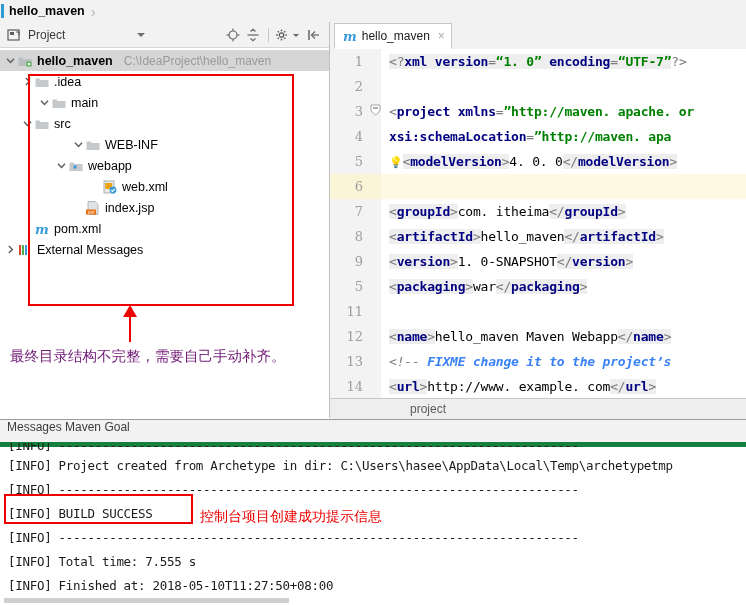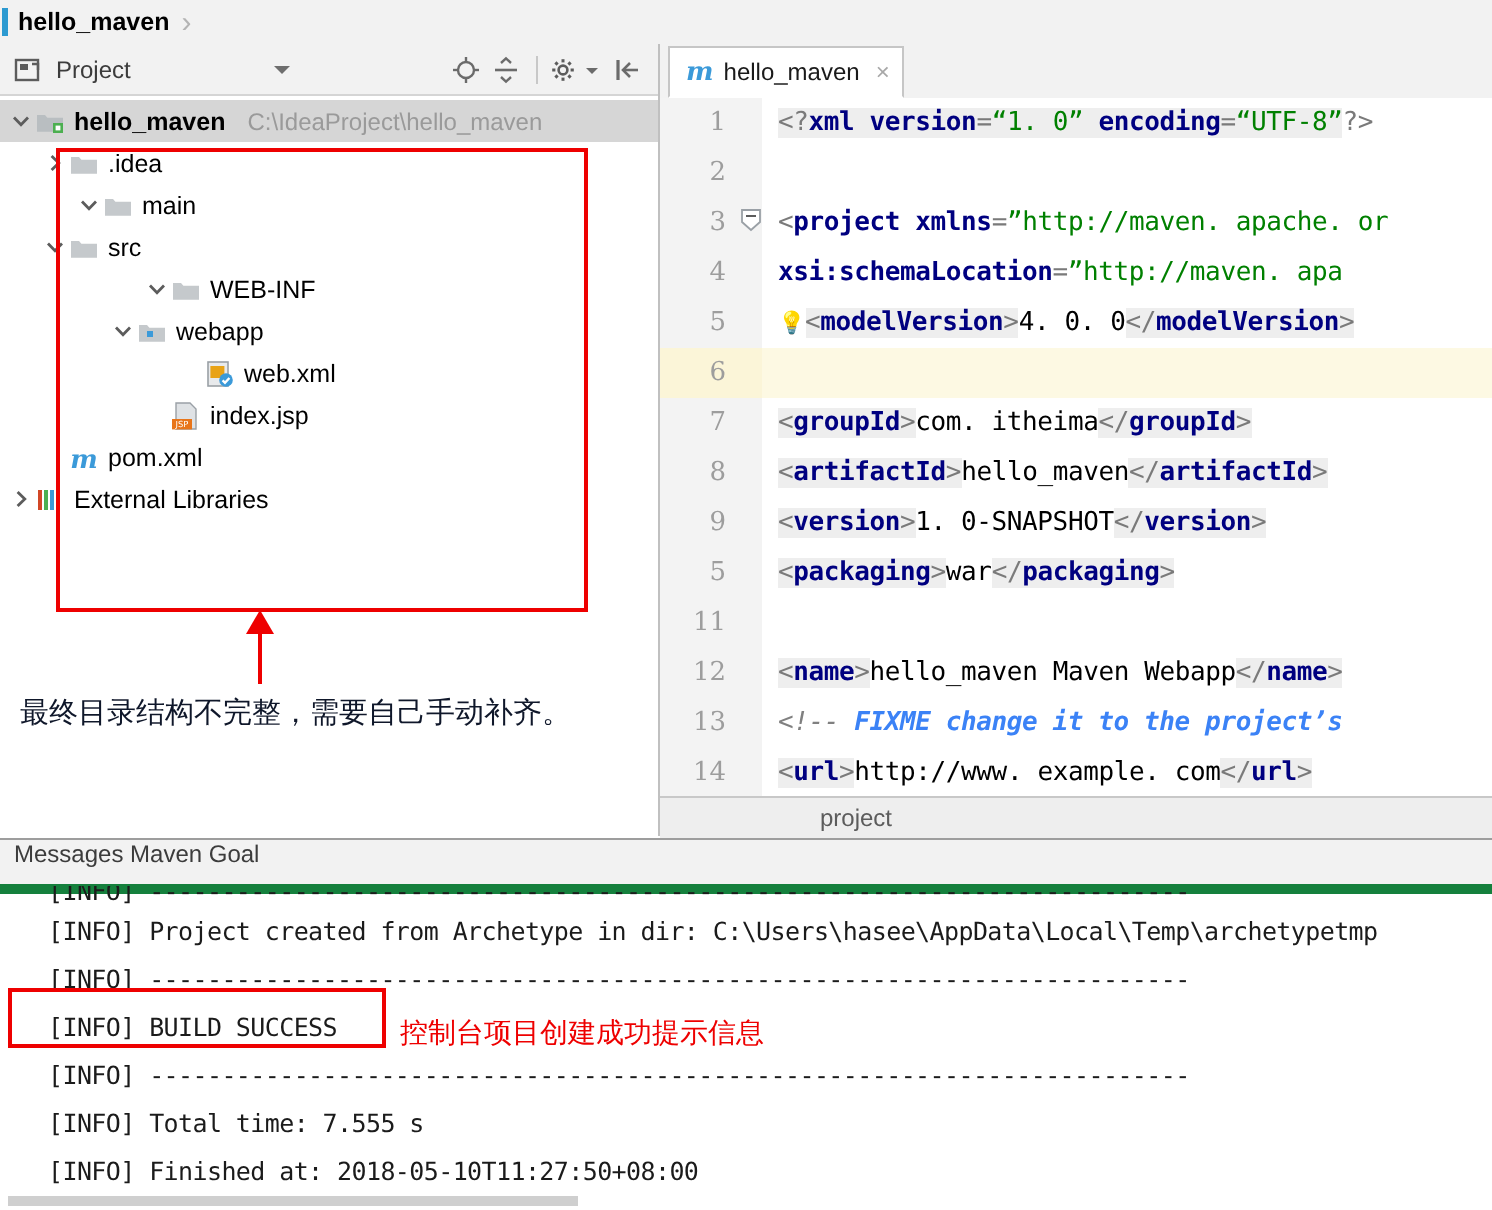--- a/index.html
+++ b/index.html
@@ -51,21 +51,21 @@
   .tpath{font-size:12px;color:#9a9a9a;margin-left:11px;}
 
   
   #tree-redbox{
     position:absolute;left:28px;top:52px;width:262px;height:228px;
     border:2px solid #ee0000;pointer-events:none;
   }
   #tree-arrow{position:absolute;left:118px;top:282px;width:24px;height:38px;}
   #tree-note{
     position:absolute;left:10px;top:325px;width:320px;
-    color:#0f172a;font-size:14.5px;
+    color:#701a75;font-size:14.5px;
     font-family:"DejaVu Sans", sans-serif;white-space:nowrap;
   }
 
   
   #editor{
     position:absolute;left:330px;top:22px;width:416px;height:396px;background:#fff;
   }
   #tabbar{height:27px;background:#f2f2f2;border-bottom:1px solid #c6c6c6;display:flex;align-items:flex-end;}
   #tab-hello{
     height:26px;background:#ffffff;border:1px solid #c6c6c6;border-bottom:1px solid #fff;
@@ -86,21 +86,21 @@
   .cline.hl .gutter{background:#fbf5d8;}
   .foldcol{width:11px;height:25px;flex:none;background:#f3f3f3;position:relative;}
   .cline.hl .foldcol{background:#fbf5d8;}
   .ctext{
     font-family:"DejaVu Sans Mono", monospace;font-size:13px;
     padding-left:8px;letter-spacing:-0.2px;
   }
   .tg{color:#000080;font-weight:bold;}
   .br{color:#7a7a7a;}
   .at{color:#000080;font-weight:bold;}
-  .st{color:#008000;font-weight:normal;}
+  .st{color:#008000;font-weight:bold;}
   .tx{color:#000000;}
   .cm{color:#808080;font-style:italic;}
   .fixme{color:#3b82f6;font-weight:bold;font-style:italic;}
   .hlbg{background:#eeeeee;}
   .bulb{color:#e8a317;font-size:11px;}
 
   #status-strip{
     position:absolute;left:0;top:376px;width:416px;height:20px;
     background:#eeeeee;border-top:1px solid #c8c8c8;
     display:flex;align-items:center;
@@ -114,21 +114,21 @@
   }
   #console-head{
     height:22px;background:#f2f2f2;border-bottom:5px solid #15803d;
     display:flex;align-items:flex-start;
   }
   #console-title{font-size:12px;color:#3c3c3c;margin-left:7px;}
   #console-body{position:absolute;left:0;top:23px;width:746px;height:163px;overflow:hidden;}
   .logline{
     height:24px;display:flex;align-items:center;white-space:nowrap;
     font-family:"DejaVu Sans Mono", monospace;font-size:12.5px;color:#1b1b1b;
-    padding-left:24px;letter-spacing:-0.3px;
+    padding-left:8px;letter-spacing:-0.3px;
   }
   .logline.clip{height:10px;overflow:hidden;align-items:flex-end;}
   #console-redbox{
     position:absolute;left:4px;top:74px;width:185px;height:26px;
     border:2px solid #ee0000;pointer-events:none;
   }
   #console-note{
     position:absolute;left:200px;top:88px;
     color:#ee0000;font-size:14px;font-family:Liberation Sans, sans-serif;white-space:nowrap;
   }
@@ -317,21 +317,21 @@
           <svg width="11" height="11" viewBox="0 0 11 11">
             <path d="M3.8 2 L7.4 5.5 L3.8 9" fill="none" stroke="#5c5c5c" stroke-width="1.4"></path>
           </svg>
         </span>
         <svg viewBox="0 0 16 16" class="ticon" width="16" height="16">
           <rect x="2" y="3" width="2" height="10" fill="#d24726"></rect>
           <rect x="5" y="3" width="2" height="10" fill="#4caf50"></rect>
           <rect x="8" y="3" width="2" height="10" fill="#3b9ad9"></rect>
           <rect x="11" y="3" width="2" height="10" fill="#9a9a9a"></rect>
         </svg>
-        <span class="tlabel">External Libraries</span>
+        <span class="tlabel">External Messages</span>
       </div>
     </div>
 
   <div id="tree-redbox"></div>
   <svg id="tree-arrow" viewBox="0 0 24 38">
     <line x1="12" y1="38" x2="12" y2="10" stroke="#ee0000" stroke-width="2"></line>
     <path d="M12 1 L5 13 L19 13 Z" fill="#ee0000"></path>
   </svg>
   <div id="tree-note">最终目录结构不完整，需要自己手动补齐。</div>
 </div>
@@ -342,21 +342,21 @@
       <span class="tab-m">m</span>
       <span class="tab-label">hello_maven</span>
       <span class="tab-close">×</span>
     </div>
   </div>
 
   <div id="code-area">
       <div class="cline">
         <div class="gutter">1</div>
         <div class="foldcol"></div>
-        <div class="ctext"><span class="br hlbg">&lt;?</span><span class="tg hlbg">xml</span><span class="tx hlbg"> </span><span class="at hlbg">version</span><span class="br hlbg">=</span><span class="st hlbg">“1. 0”</span><span class="tx hlbg"> </span><span class="at hlbg">encoding</span><span class="br hlbg">=</span><span class="st hlbg">“UTF-8”</span><span class="br">?&gt;</span></div>
+        <div class="ctext"><span class="br hlbg">&lt;?</span><span class="tg hlbg">xml</span><span class="tx hlbg"> </span><span class="at hlbg">version</span><span class="br hlbg">=</span><span class="st hlbg">“1. 0”</span><span class="tx hlbg"> </span><span class="at hlbg">encoding</span><span class="br hlbg">=</span><span class="st hlbg">“UTF-7”</span><span class="br">?&gt;</span></div>
       </div>
       <div class="cline">
         <div class="gutter">2</div>
         <div class="foldcol"></div>
         <div class="ctext"></div>
       </div>
       <div class="cline">
         <div class="gutter">3</div>
         <div class="foldcol">
           <svg width="11" height="14" viewBox="0 0 11 14" style="position:absolute;left:0;top:5px">

